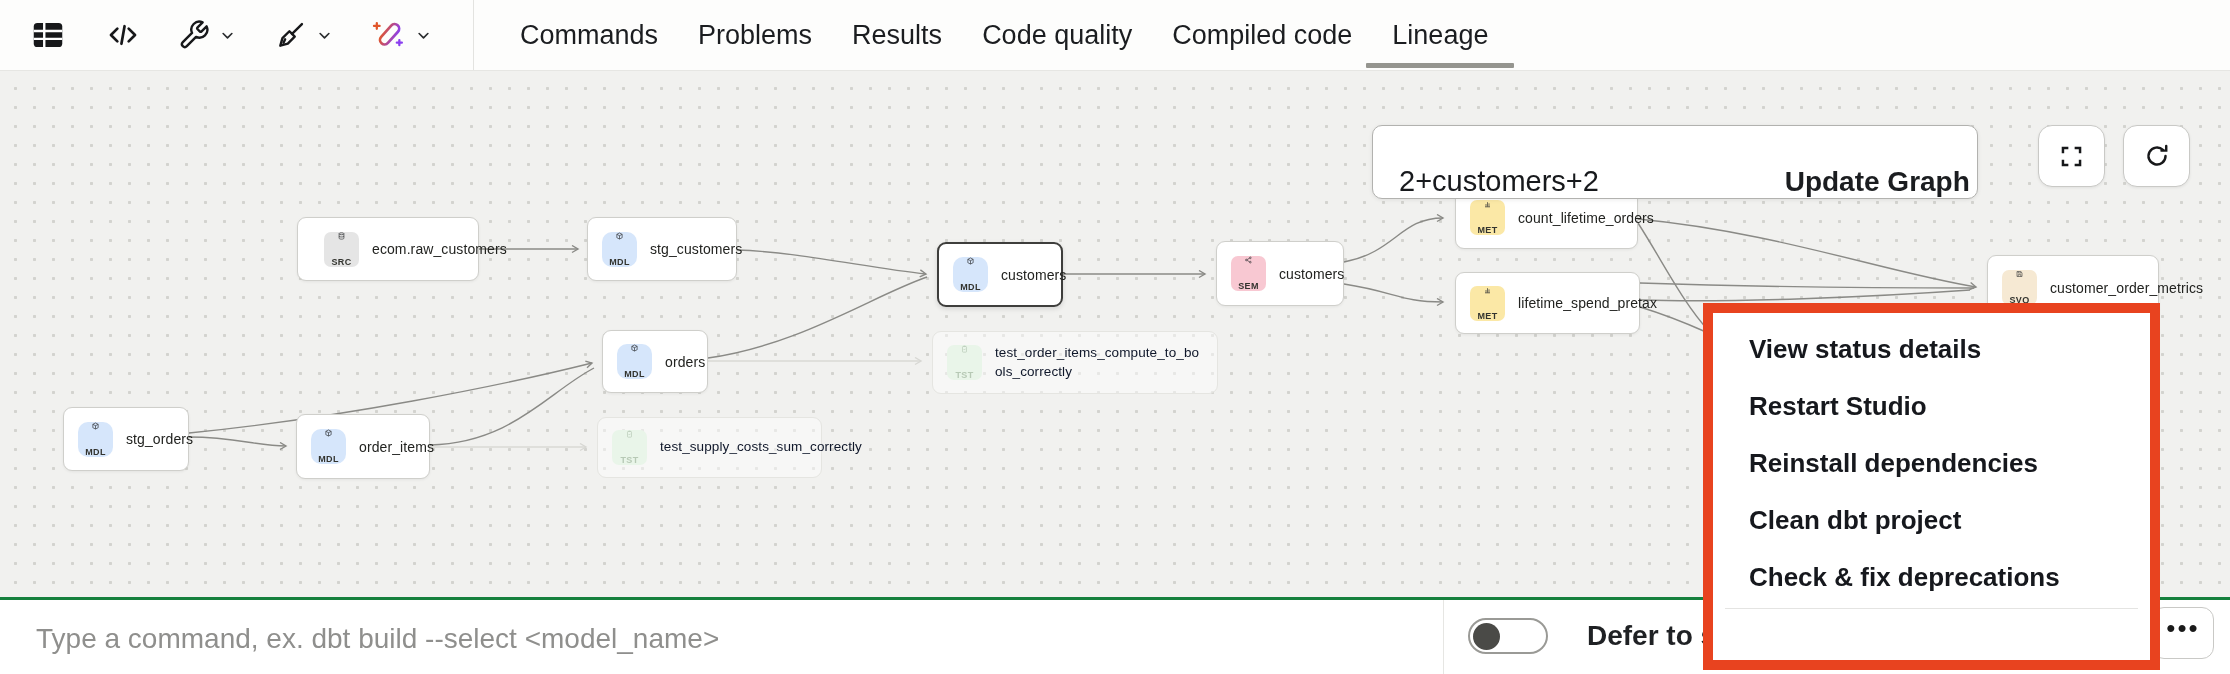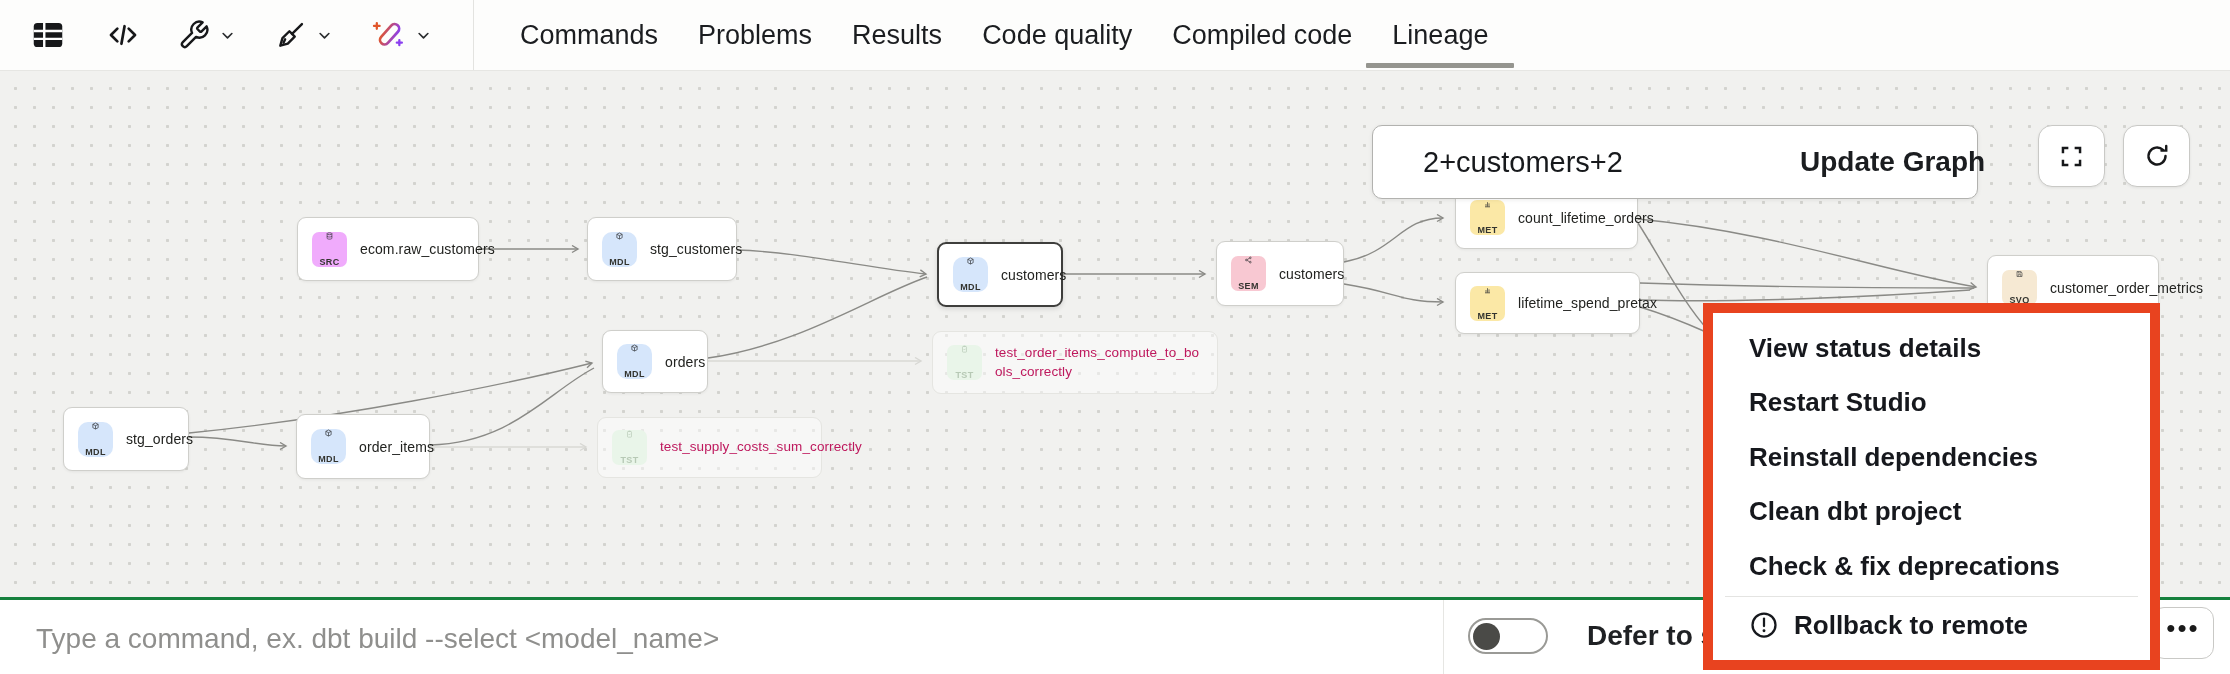--- a/index.html
+++ b/index.html
@@ -41,38 +41,38 @@
   .node{
     position:absolute;z-index:3;background:#ffffff;
     border:1.3px solid #cfcfcb;border-radius:9px;
     box-shadow:0 1px 3px rgba(0,0,0,.06);
     display:flex;align-items:center;padding:0 14px;gap:13px;cursor:pointer;
     box-sizing:border-box;
   }
   .node.selected{border:2px solid #3e3e3c;box-shadow:0 2px 5px rgba(0,0,0,.12);}
   .node.faded{background:rgba(255,255,255,.45);border-color:#e5e5e1;box-shadow:none;}
   .node-label{font-size:14px;color:#222320;letter-spacing:.1px;white-space:nowrap;}
-  .node.faded .node-label{color:#be185d;white-space:normal;word-break:break-all;font-size:13.5px;line-height:1.4;}
+  .node.faded .node-label{color:#0f172a;white-space:normal;word-break:break-all;font-size:13.5px;line-height:1.4;}
   .badge{
     width:35px;height:35px;min-width:35px;border-radius:7px;
     display:flex;flex-direction:column;align-items:center;justify-content:center;gap:18px;
   }
   .badge .bl{font-size:9px;font-weight:700;letter-spacing:.3px;color:#33342f;line-height:1;}
-  .badge.src{background:#f0abfc;}
+  .badge.src{background:#e5e5e5;margin-left:12px;}
   .badge.mdl{background:#d6e6fb;border-radius:10px;}
   .badge.sem{background:#f8c8d2;}
   .badge.met{background:#fbe8a6;}
   .badge.svq{background:#f6e9d3;}
   .badge.tst{background:#e9f5e9;}
   .badge.tst .bl{color:#b7c9b5;}
   
   .selector{
     position:absolute;left:1372px;top:125px;width:606px;height:74px;z-index:6;
     background:#fff;border:1.5px solid #b2b2af;border-radius:10px;
-    box-shadow:0 1px 4px rgba(0,0,0,.08);display:flex;align-items:center;box-sizing:border-box;padding-left:24px;
+    box-shadow:0 1px 4px rgba(0,0,0,.08);display:flex;align-items:flex-end;box-sizing:border-box;
   }
   .selector-input{
     flex:0 0 377px;display:flex;align-items:center;padding-left:26px;
     font-size:29px;color:#17191c;white-space:nowrap;overflow:hidden;
   }
   .selector-sep{width:1.5px;background:#b5b5b2;}
   .update-btn{
     flex:1;display:flex;align-items:center;justify-content:center;
     font-size:28px;font-weight:600;color:#1b1d20;cursor:pointer;white-space:nowrap;
   }
@@ -406,21 +406,13 @@
 <div class="defer-label">Defer to sta</div>
 <div class="more-btn">•••</div>
 
 <div class="ctx-menu">
   <div class="ctx-item">View status details</div>
   <div class="ctx-item">Restart Studio</div>
   <div class="ctx-item">Reinstall dependencies</div>
   <div class="ctx-item">Clean dbt project</div>
   <div class="ctx-item">Check &amp; fix deprecations</div>
   <div class="ctx-divider"></div>
-  <div class="ctx-item danger">
-    <svg class="ic" viewBox="0 0 24 24" width="30" height="30" fill="none" stroke="#16181d" stroke-width="1.8">
-        <circle cx="12" cy="12" r="9.2"></circle>
-        <path d="M12 6.8v6" stroke-linecap="round"></path>
-        <circle cx="12" cy="16.6" r="1.15" fill="#16181d" stroke="none"></circle>
-      </svg>
-    <span>Rollback to remote</span>
-  </div>
 </div>
 
 </body></html>

